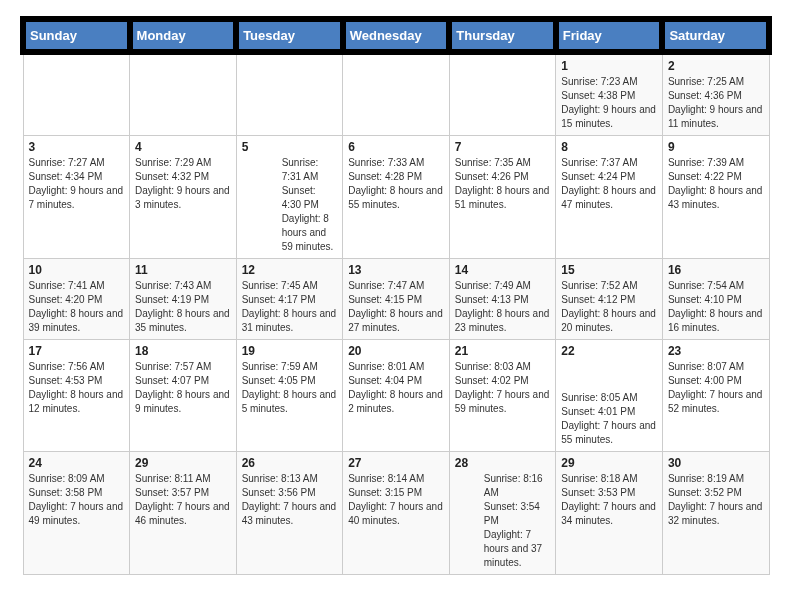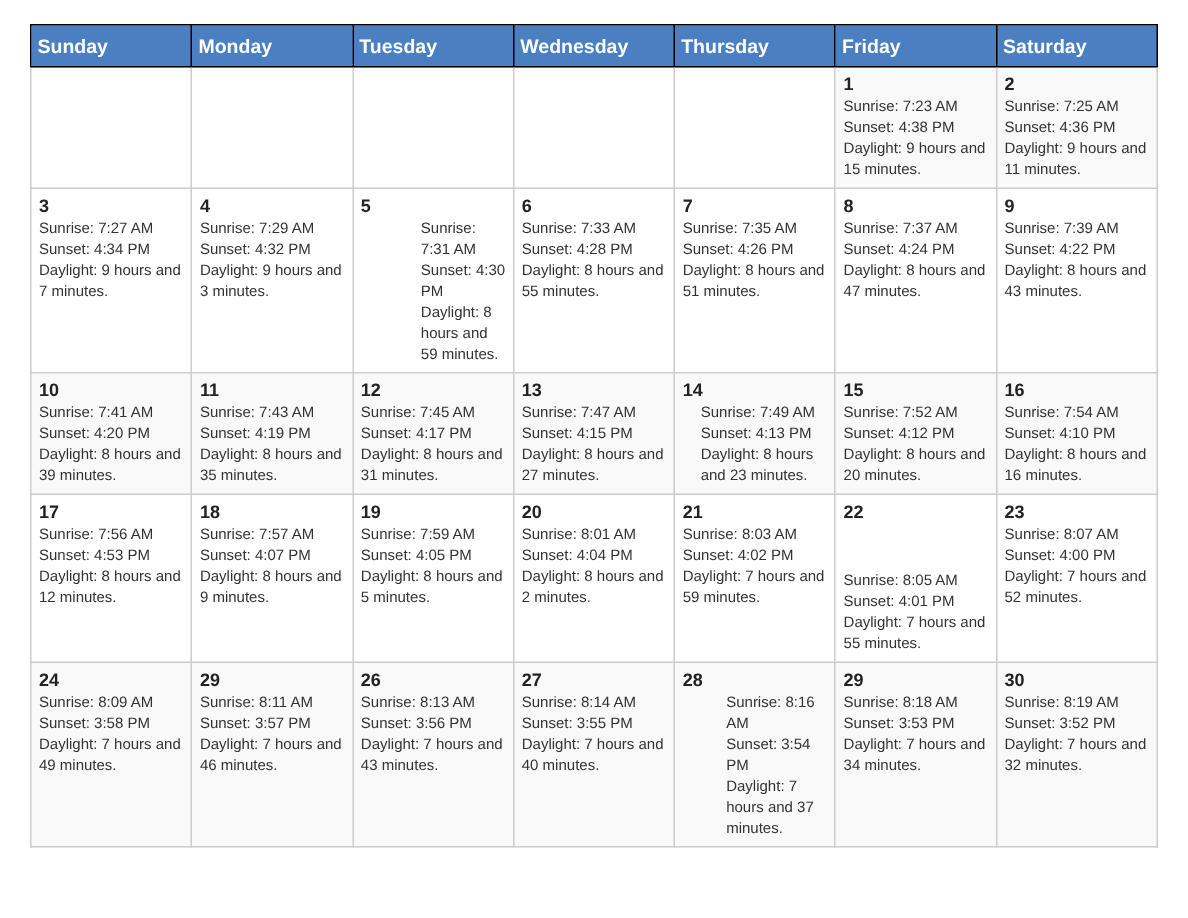--- a/index.html
+++ b/index.html
@@ -11,21 +11,21 @@
     .month-title { font-size: 36px; font-weight: bold; color: #222; }
     .location { font-size: 16px; color: #444; }
     table { width: 100%; border-collapse: collapse; }
     thead tr th {
       background: #4a7fc1;
       color: #fff;
       font-size: 13px;
       font-weight: bold;
       padding: 6px 4px;
       text-align: left;
-      border: 1px solid #000000;
+      border: 6px solid #000000;
       margin-top: 12px;
     }
     tbody tr td {
       border: 1px solid #ccc;
       vertical-align: top;
       padding: 4px 5px;
       font-size: 10.5px;
       color: #222;
       width: 14.28%;
       min-height: 80px;
@@ -138,21 +138,21 @@
 Daylight: 8 hours and 31 minutes.</div>
           </td>
           <td>
             <span class="day-num">13</span>
             <div class="day-info" style="white-space: pre-line;">Sunrise: 7:47 AM
 Sunset: 4:15 PM
 Daylight: 8 hours and 27 minutes.</div>
           </td>
           <td>
             <span class="day-num">14</span>
-            <div class="day-info" style="white-space: pre-line; margin-left: 12px;">Sunrise: 7:49 AM
+            <div class="day-info" style="white-space: pre-line;">Sunrise: 7:49 AM
 Sunset: 4:13 PM
 Daylight: 8 hours and 23 minutes.</div>
           </td>
           <td>
             <span class="day-num">15</span>
             <div class="day-info" style="white-space: pre-line;">Sunrise: 7:52 AM
 Sunset: 4:12 PM
 Daylight: 8 hours and 20 minutes.</div>
           </td>
           <td>
@@ -221,21 +221,21 @@
           </td>
           <td>
             <span class="day-num">26</span>
             <div class="day-info" style="white-space: pre-line;">Sunrise: 8:13 AM
 Sunset: 3:56 PM
 Daylight: 7 hours and 43 minutes.</div>
           </td>
           <td>
             <span class="day-num">27</span>
             <div class="day-info" style="white-space: pre-line;">Sunrise: 8:14 AM
-Sunset: 3:55 PM
+Sunset: 3:15 PM
 Daylight: 7 hours and 40 minutes.</div>
           </td>
           <td>
             <span class="day-num">28</span>
             <div class="day-info" style="white-space: pre-line; margin-left: 29px;">Sunrise: 8:16 AM
 Sunset: 3:54 PM
 Daylight: 7 hours and 37 minutes.</div>
           </td>
           <td>
             <span class="day-num">29</span>

